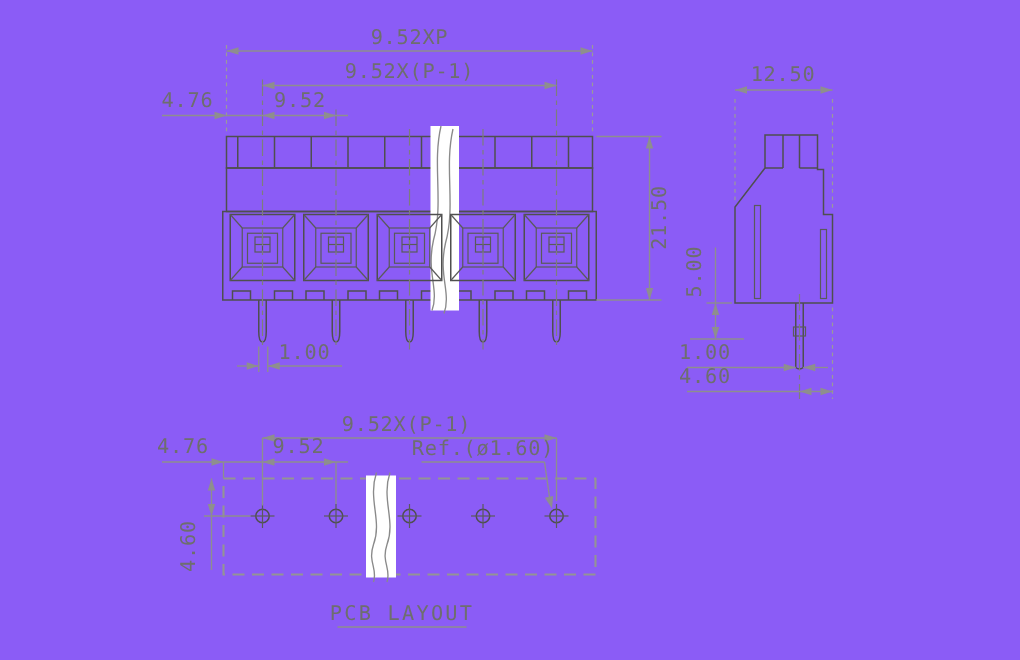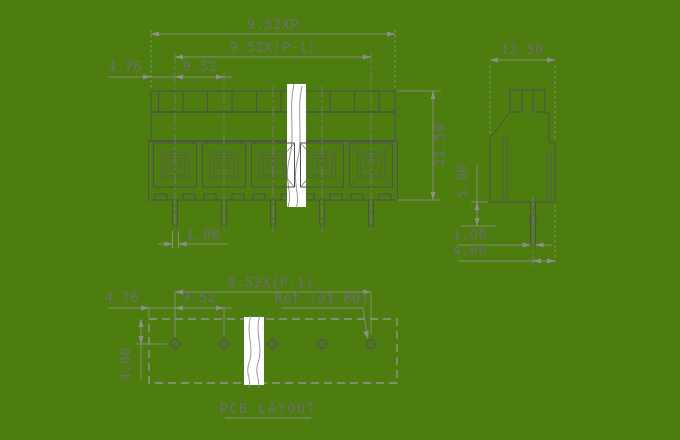--- a/index.html
+++ b/index.html
@@ -1,16 +1,16 @@
 <!DOCTYPE html>
 <html><head>
 <meta charset="utf-8">
 <style>
   html,body{margin:0;padding:0;background:#ffffff;}
-  .stage{position:relative;width:680px;height:440px;background:#4d7c0f;overflow:hidden;}
+  .stage{position:relative;width:680px;height:440px;background:#8b5cf6;overflow:hidden;}
   svg{display:block;}
   .body-line{stroke:#4f4f4f;stroke-width:1;fill:none;}
   .body-thin{stroke:#5a5a5a;stroke-width:0.8;fill:none;}
   .dim-line{stroke:#8e8e8e;stroke-width:0.9;fill:none;}
   .ext-dot{stroke:#9a9a9a;stroke-width:0.8;fill:none;stroke-dasharray:2.5 2.5;}
   .center-line{stroke:#7d7d7d;stroke-width:0.8;fill:none;stroke-dasharray:11 3 3 3;}
   .dash-rect{stroke:#949494;stroke-width:1.4;fill:none;stroke-dasharray:8 5;}
   .break-line{stroke:#8a8a8a;stroke-width:0.9;fill:none;}
   .arrow{fill:#8e8e8e;stroke:none;}
   .dim-text{font-family:"DejaVu Sans Mono","Liberation Mono",monospace;font-size:13.5px;fill:#6e6e6e;letter-spacing:0.5px;}

